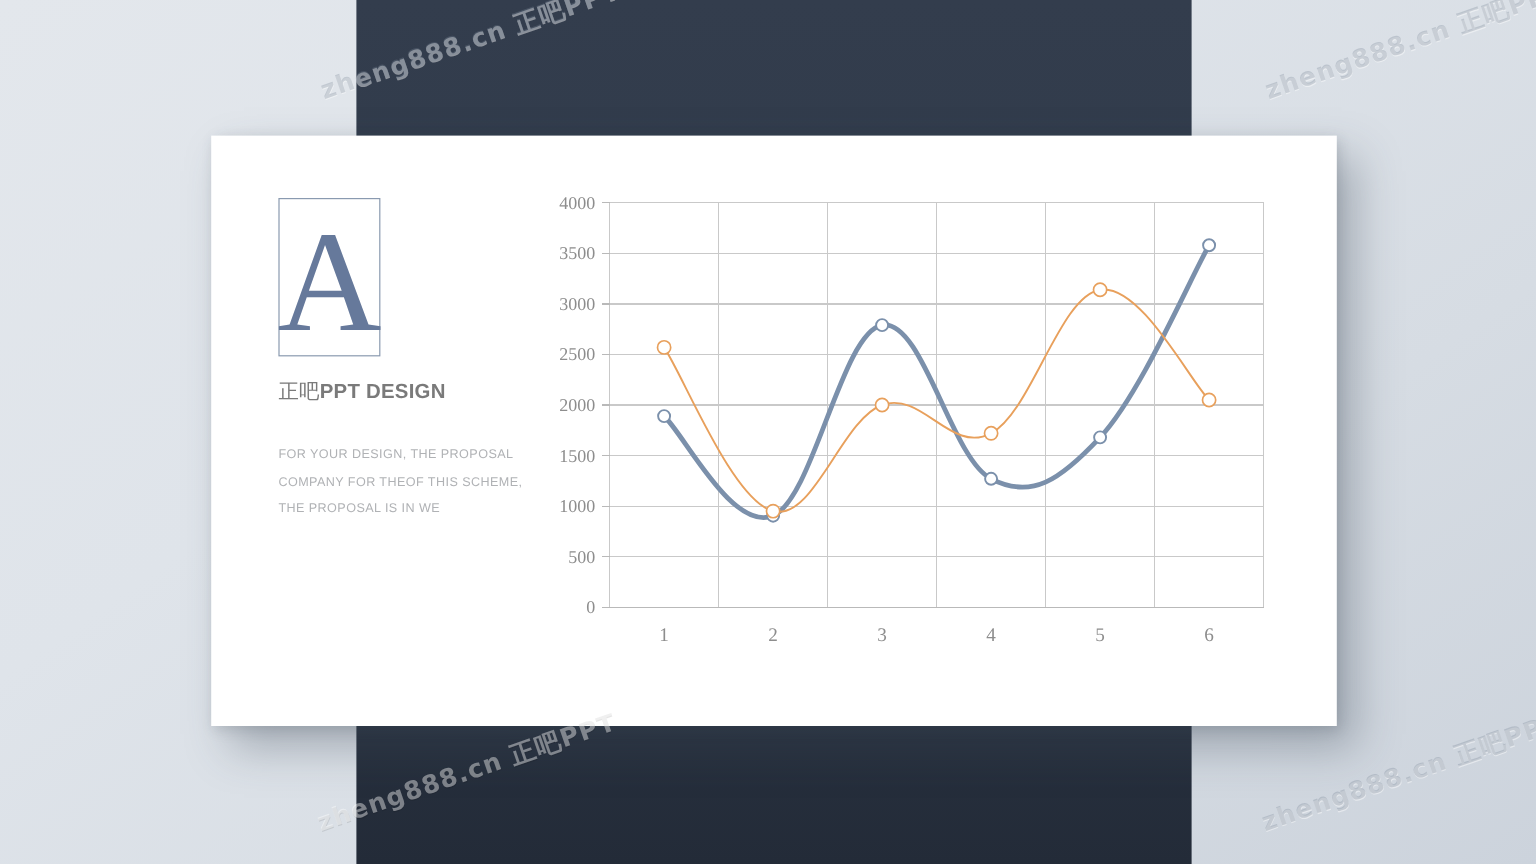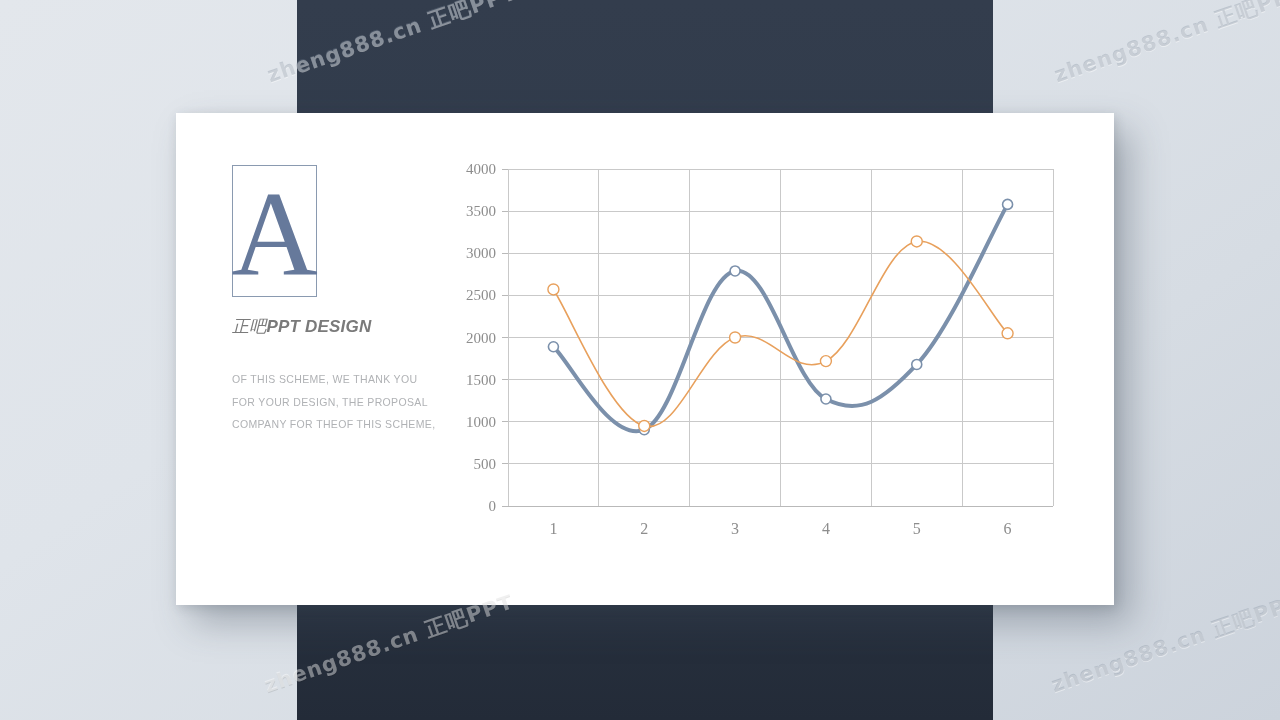--- a/index.html
+++ b/index.html
@@ -33,21 +33,20 @@
   }
   #letter-glyph {
     font-family:"Liberation Serif", serif;
     font-size:120px; line-height:1; color:#66799b; font-weight:400;
     position:relative; top:4px;
   }
   #brand-title {
     margin-top:18px; margin-left:4px;
     font-size:17px; font-weight:bold; color:#7a7a7a; letter-spacing:0.2px;
     white-space:nowrap;
-    font-style:italic;
   }
   #brand-title .cjk { font-family:"DejaVu Sans", sans-serif; font-weight:400; }
   #body-copy {
     margin-top:30px; margin-left:4px;
     font-size:10.5px; color:#b0b2b5; line-height:22.5px;
     letter-spacing:0.35px;
   }
   #body-copy div { white-space:nowrap; }
 
   
@@ -83,23 +82,23 @@
   <div id="dark-band"></div>
 
   <div id="card">
 
     <div id="left-col">
       <div id="letter-box">
         <span id="letter-glyph">A</span>
       </div>
       <div id="brand-title"><span class="cjk">正吧</span><span>PPT DESIGN</span></div>
       <div id="body-copy">
-        <div>OF THIS SCHEME, WE THANK YOU</div>
         <div>FOR YOUR DESIGN, THE PROPOSAL</div>
         <div>COMPANY  FOR THEOF THIS SCHEME,</div>
+        <div>THE PROPOSAL  IS IN WE</div>
       </div>
     </div>
 
     <div id="chart-wrap">
       <svg id="chart-svg" width="620" height="400" viewBox="0 0 620 400">
         <g id="g-grid">
             <line x1="52" y1="345" x2="597" y2="345" class="gridline"></line>
             <line x1="52" y1="302.875" x2="597" y2="302.875" class="gridline"></line>
             <line x1="52" y1="260.75" x2="597" y2="260.75" class="gridline"></line>
             <line x1="52" y1="218.625" x2="597" y2="218.625" class="gridline"></line>

